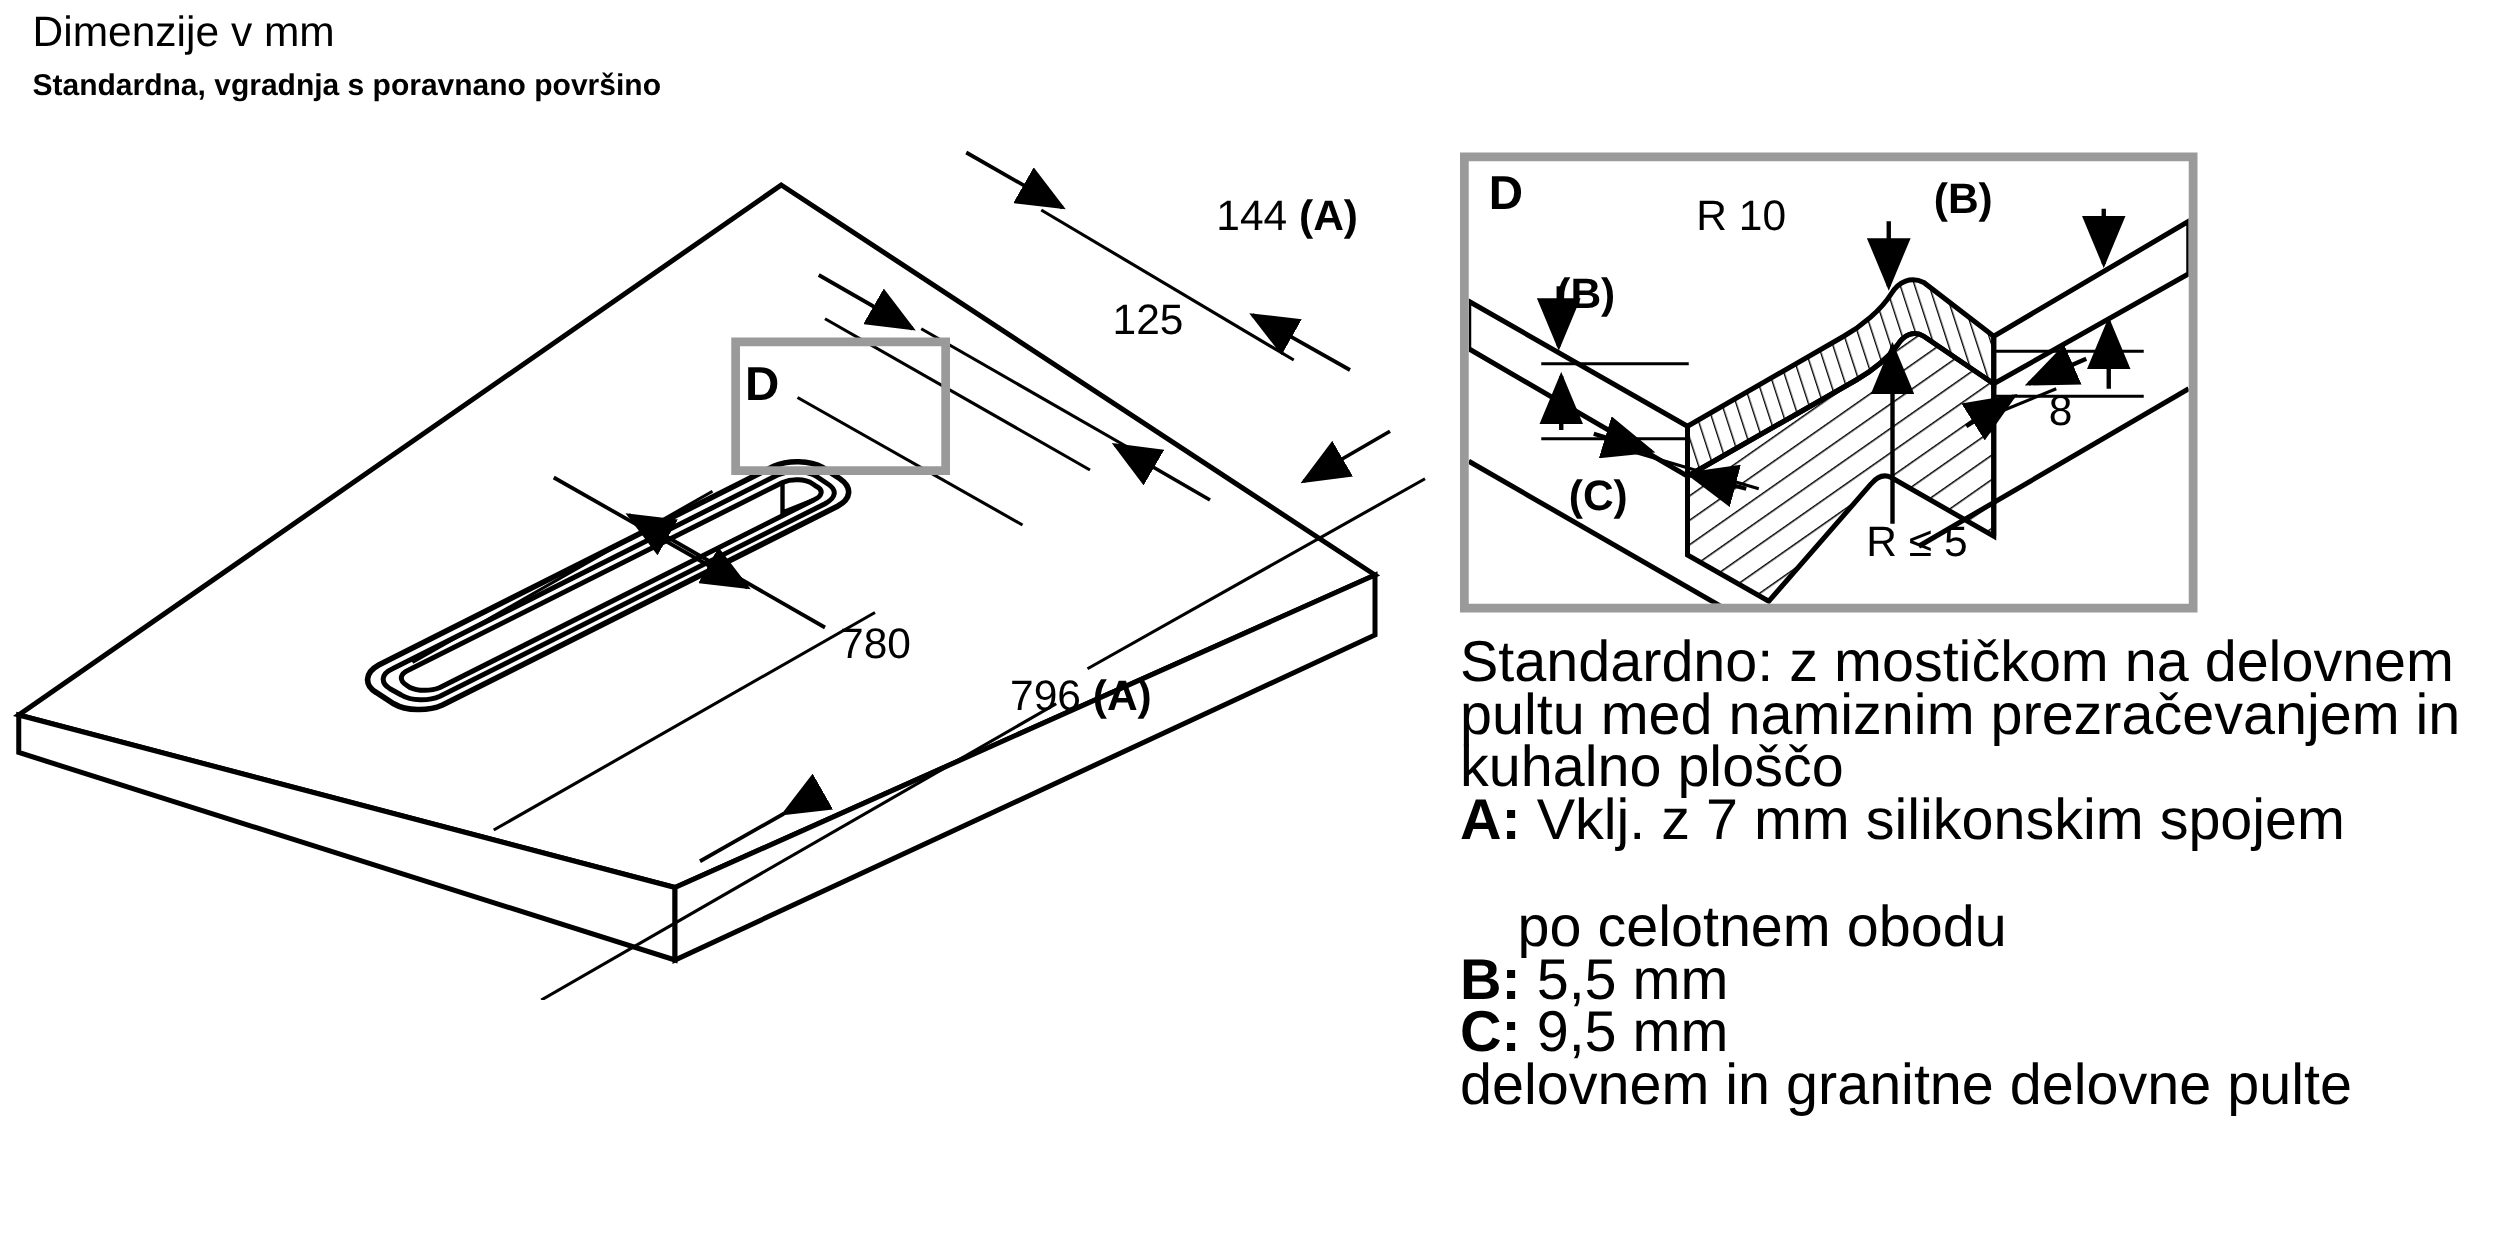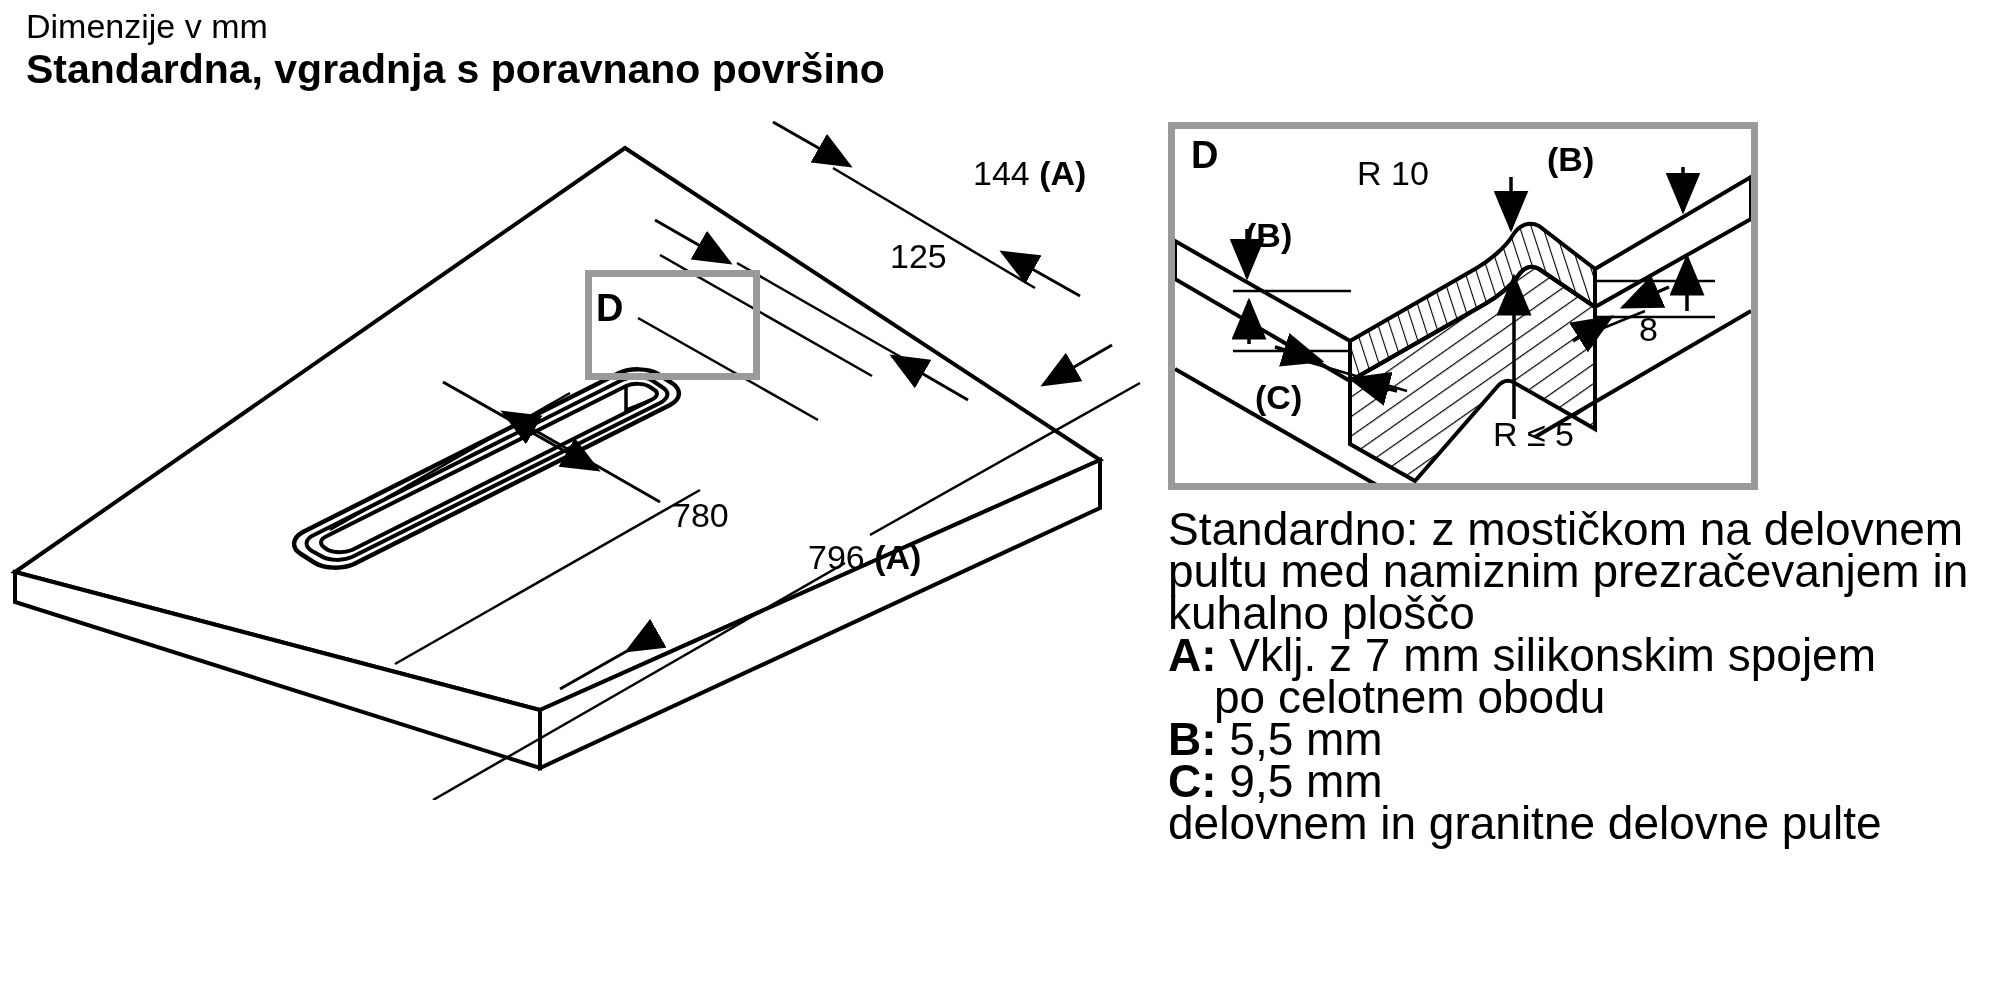--- a/index.html
+++ b/index.html
@@ -28,21 +28,21 @@
     left: 26px;
     top: 6px;
     font-size: 34px;
     line-height: 40px;
     font-weight: 400;
     white-space: nowrap;
   }
   #heading-variant {
     left: 26px;
     top: 48px;
-    font-size: 41px;
+    font-size: 24px;
     line-height: 42px;
     font-weight: 700;
     white-space: nowrap;
   }
 
   
   .dim-label {
     font-size: 34px;
     line-height: 36px;
     font-weight: 400;
@@ -105,21 +105,21 @@
 
   
   #desc {
     left: 1168px;
     top: 508px;
     width: 830px;
     font-size: 46px;
     line-height: 42px;
   }
   #desc .line { white-space: nowrap; }
-  #desc .indent { padding-left: 46px; }
+  #desc .indent { padding-left: 46px; margin-top: 44px; }
   #desc .tag { font-weight: 700; }
 </style>
 </head>
 <body>
 
 <div id="root">
 
   <div class="abs" id="heading-units">Dimenzije v mm</div>
   <div class="abs" id="heading-variant">Standardna, vgradnja s poravnano površino</div>
 

